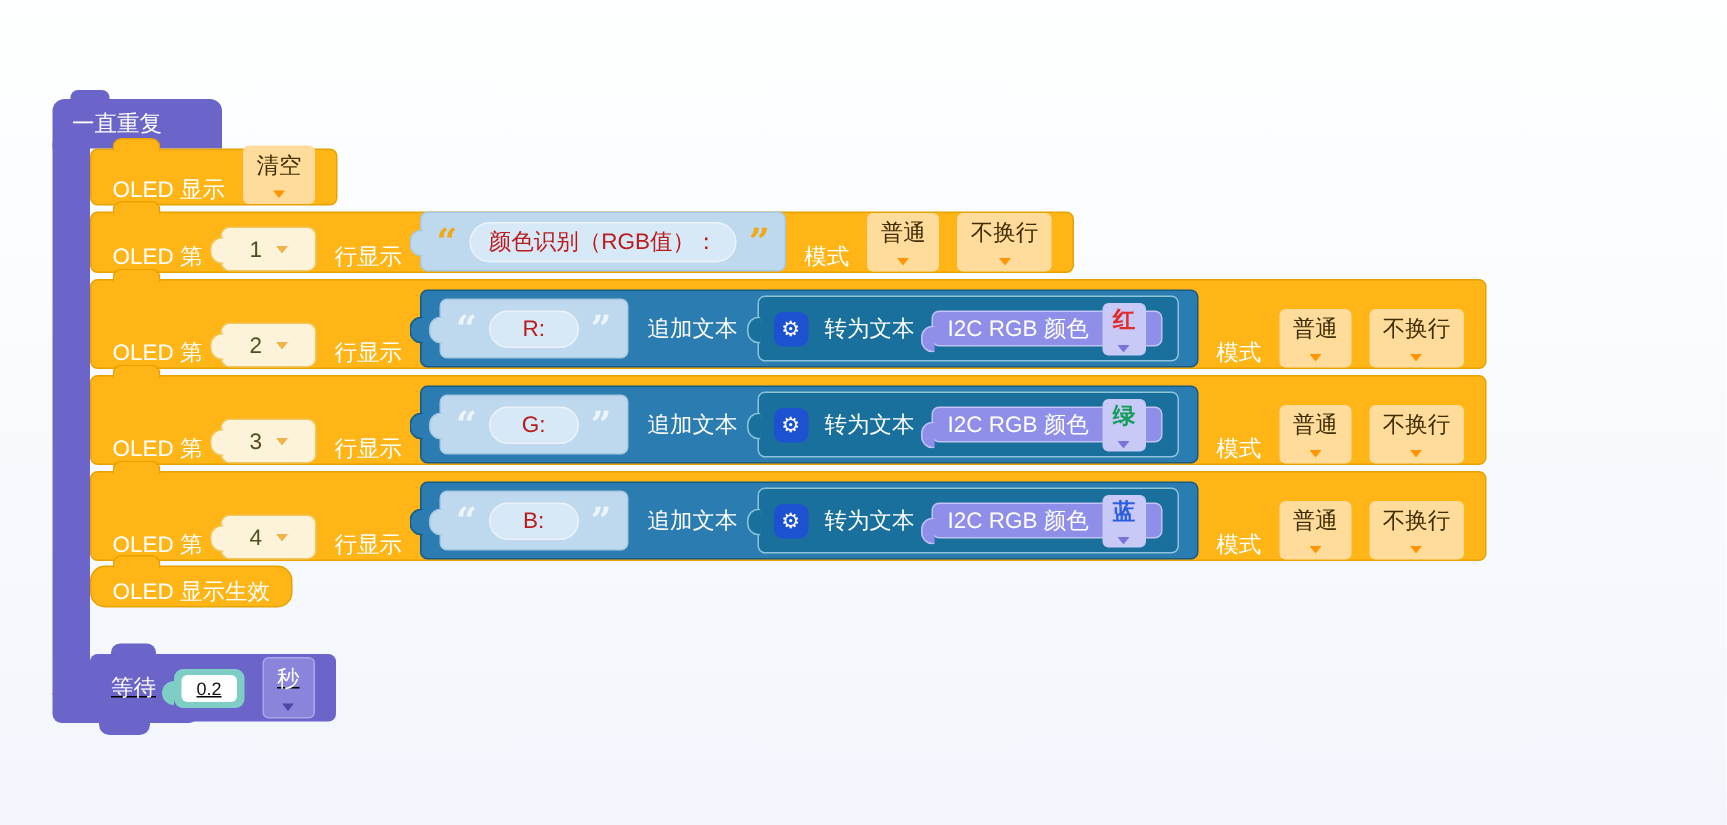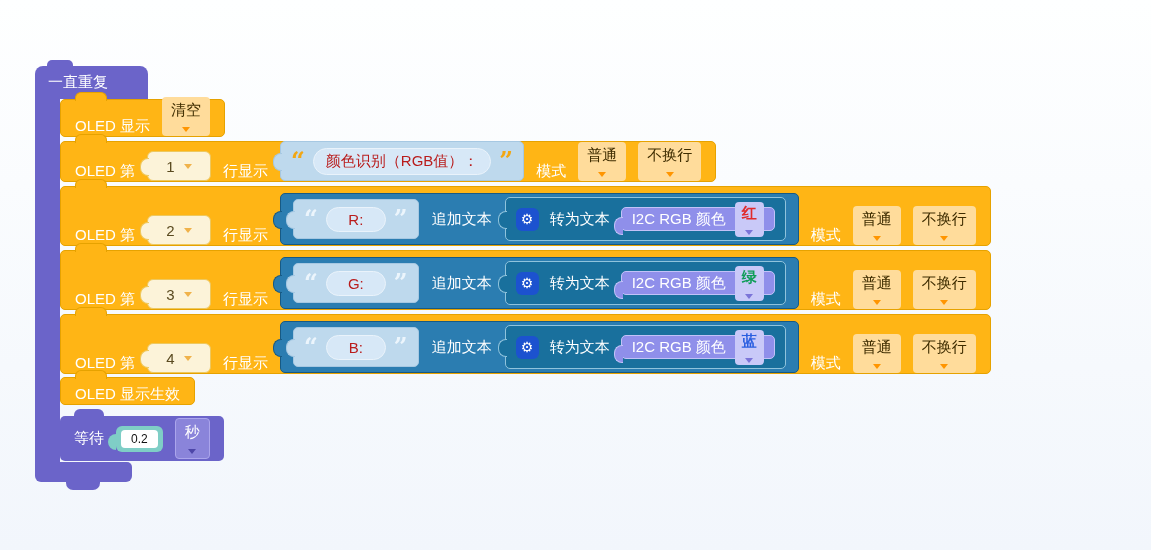--- a/index.html
+++ b/index.html
@@ -14,28 +14,28 @@
   .yrow{
     position:absolute;left:60px;display:flex;align-items:flex-end;gap:12px;
     padding:0 14px;background:#ffb515;border:1px solid #e6a200;border-radius:5px;
     box-sizing:border-box;
   }
   #row-clear{top:99px;height:38px;}
   #row-line1{top:141px;height:41px;}
   #row-line2{top:186px;height:60px;}
   #row-line3{top:250px;height:60px;}
   #row-line4{top:314px;height:60px;}
-  #row-effect{top:377px;height:28px;}
+  #row-effect{top:377px;height:28px;border-radius:10px;}
 
   
   .prow{
     position:absolute;left:60px;display:flex;align-items:center;gap:12px;
     padding:0 14px;background:#6b64c9;border-radius:5px;box-sizing:border-box;
   }
-  #row-wait{top:416px;height:45px;}
+  #row-wait{top:436px;height:45px;text-decoration:underline;}
 
   
   .bump-y::after{content:"";position:absolute;top:-8px;left:14px;width:30px;height:8px;
     background:#ffb515;border:1px solid #e6a200;border-bottom:none;border-radius:6px 6px 0 0;}
   .bump-p::after{content:"";position:absolute;top:-7px;left:14px;width:30px;height:8px;
     background:#6b64c9;border-radius:6px 6px 0 0;}
 
   
   .loop-hat{position:absolute;left:35px;top:66px;width:113px;height:33px;background:#6b64c9;
     border-radius:8px 8px 0 0;display:flex;align-items:center;padding-left:13px;box-sizing:border-box;}

